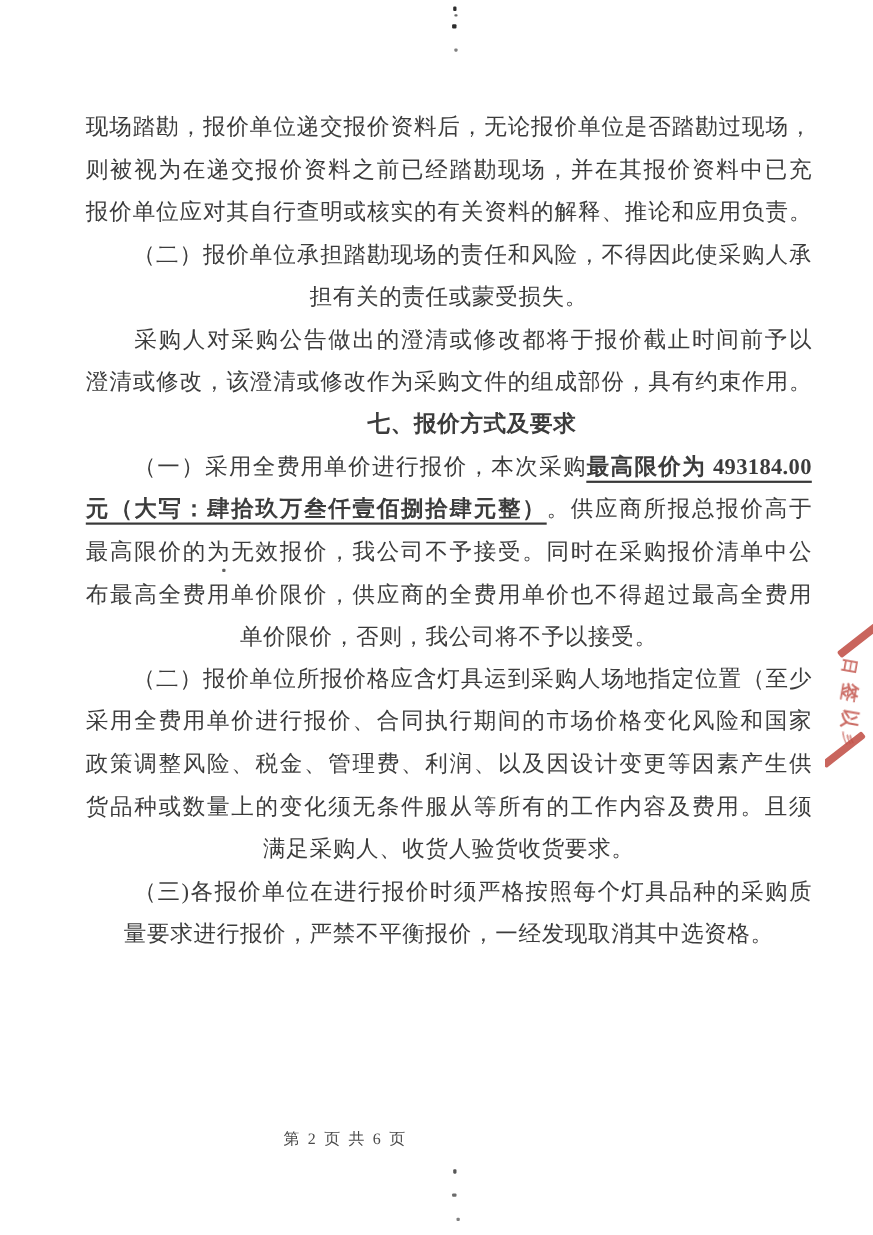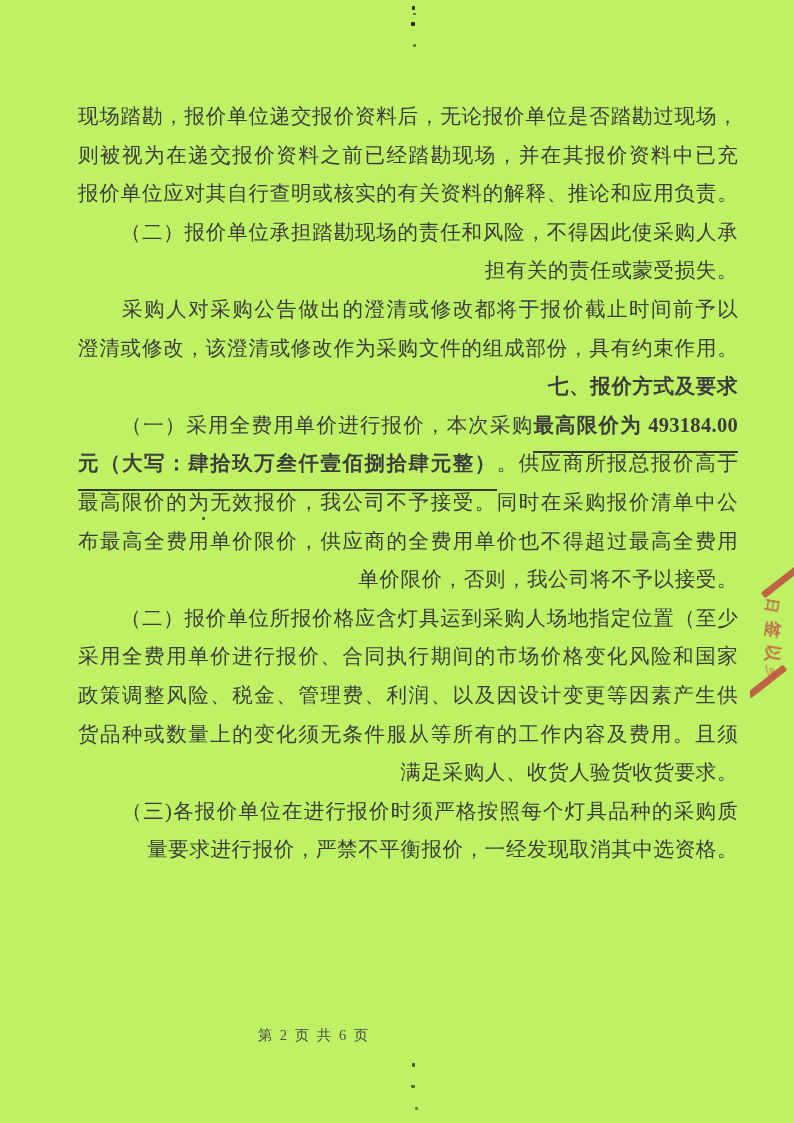--- a/index.html
+++ b/index.html
@@ -1,20 +1,20 @@
 <!DOCTYPE html>
 <html><head>
 <meta charset="utf-8">
 <style>
   html,body{margin:0;padding:0;background:#e8e8e8;}
   .page{
     position:relative;
     width:794px;height:1123px;
     margin:0 auto;
-    background:#bef264;
+    background:#ffffff;
     overflow:hidden;
     font-family:"Liberation Serif","DejaVu Serif",serif;
     color:#3c3c3c;
   }
   .content{
     position:absolute;left:0;top:0;
     width:794px;
     box-sizing:border-box;
     padding:97px 56px 0 78px;
   }
@@ -28,26 +28,26 @@
     text-rendering:optimizeLegibility;
   }
   
   .jl{
     white-space:normal;
     text-align:justify;
     text-align-last:justify;
     -moz-text-align-last:justify;
   }
   
-  .ll{ text-align:right; letter-spacing:0.6px; }
+  .ll{ text-align:center; letter-spacing:0.6px; }
   .bold{ font-weight:bold; }
   .bu{
     font-weight:bold;
     border-bottom:2px solid #383838;
-    padding-bottom:15px;
+    padding-bottom:1px;
   }
   .footer{
     position:absolute;
     left:0;top:1026px;width:628px;
     text-align:center;
     font-size:14.5px;
     letter-spacing:2px;
     color:#4a4a4a;
   }
   

